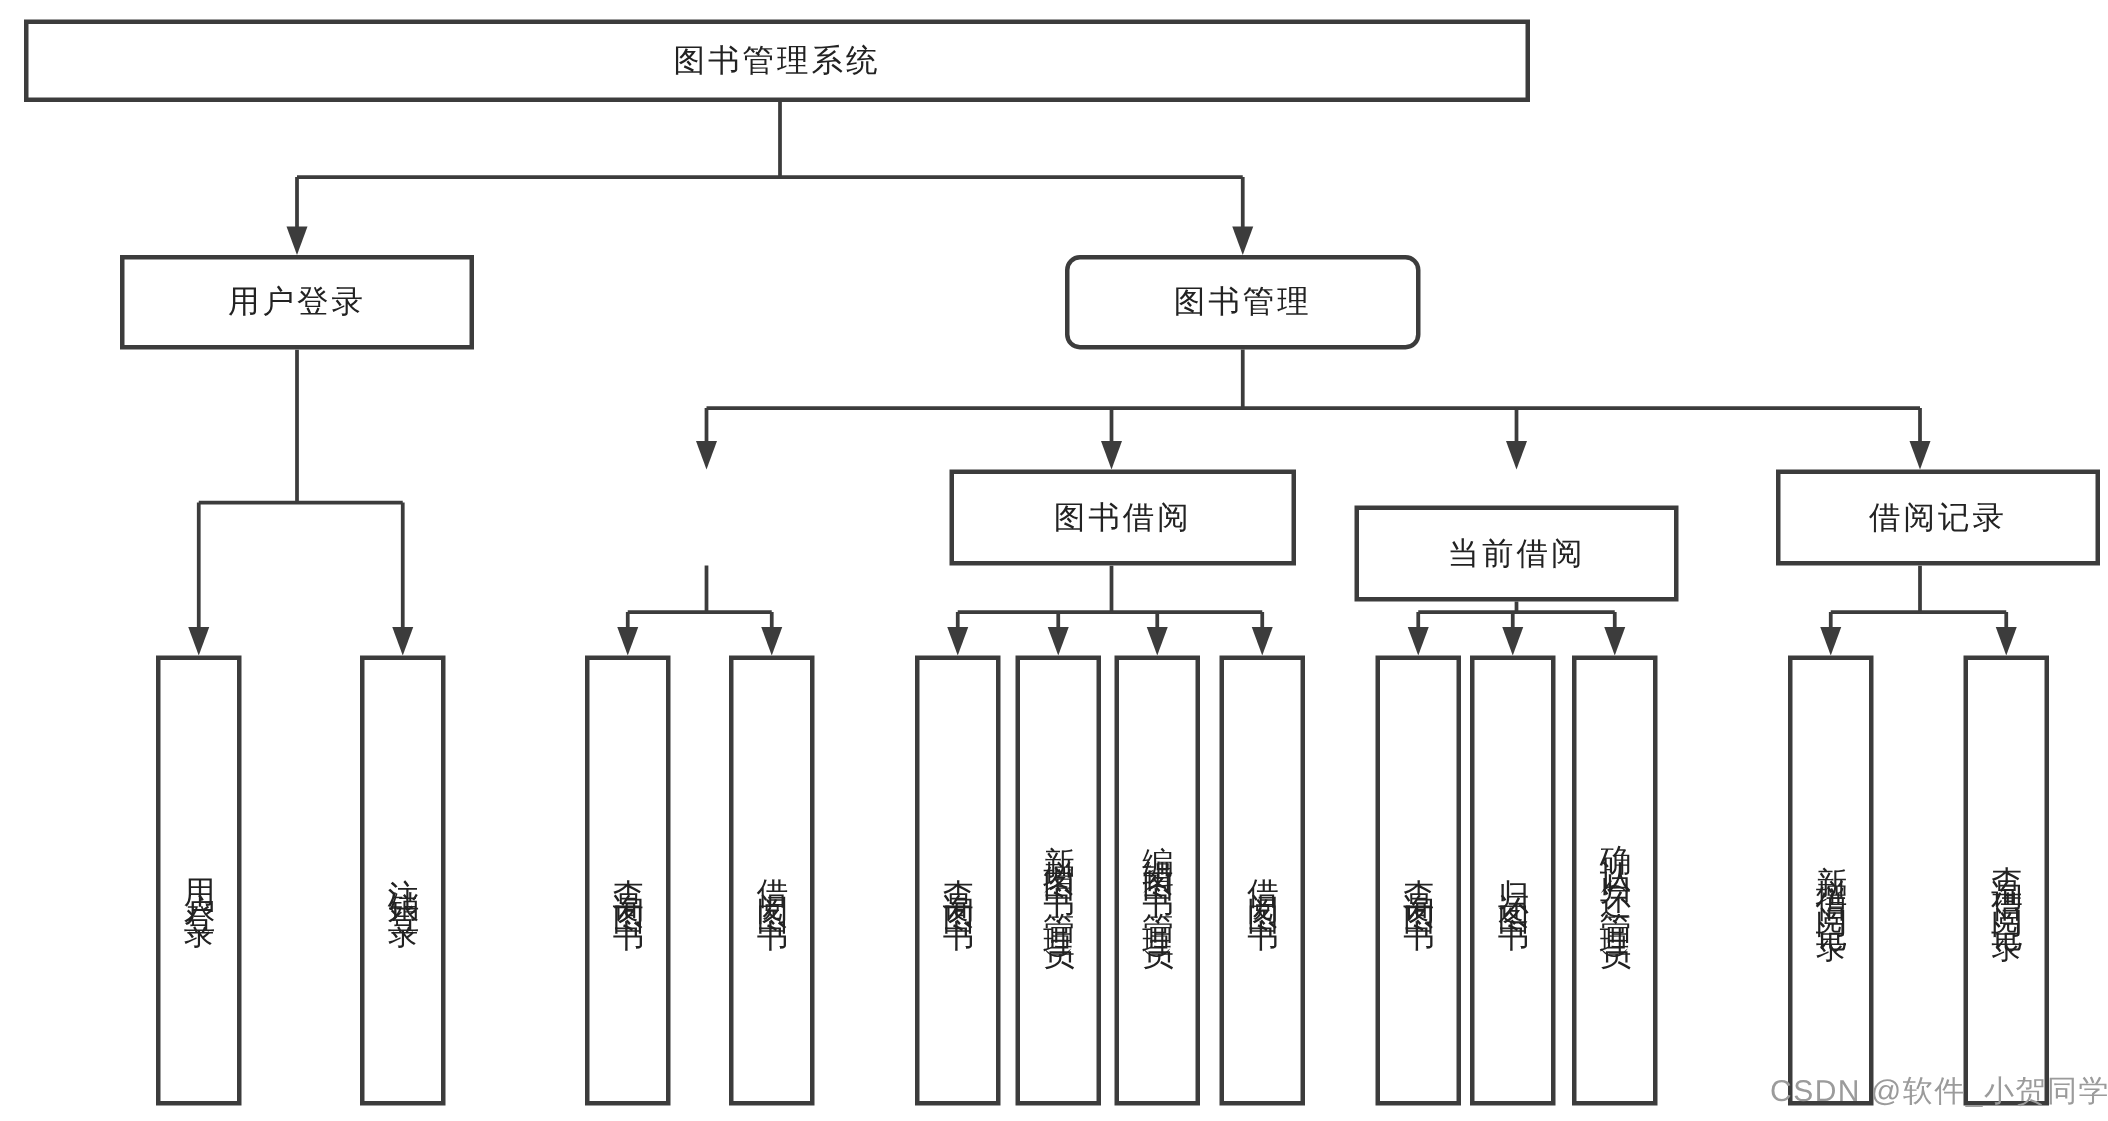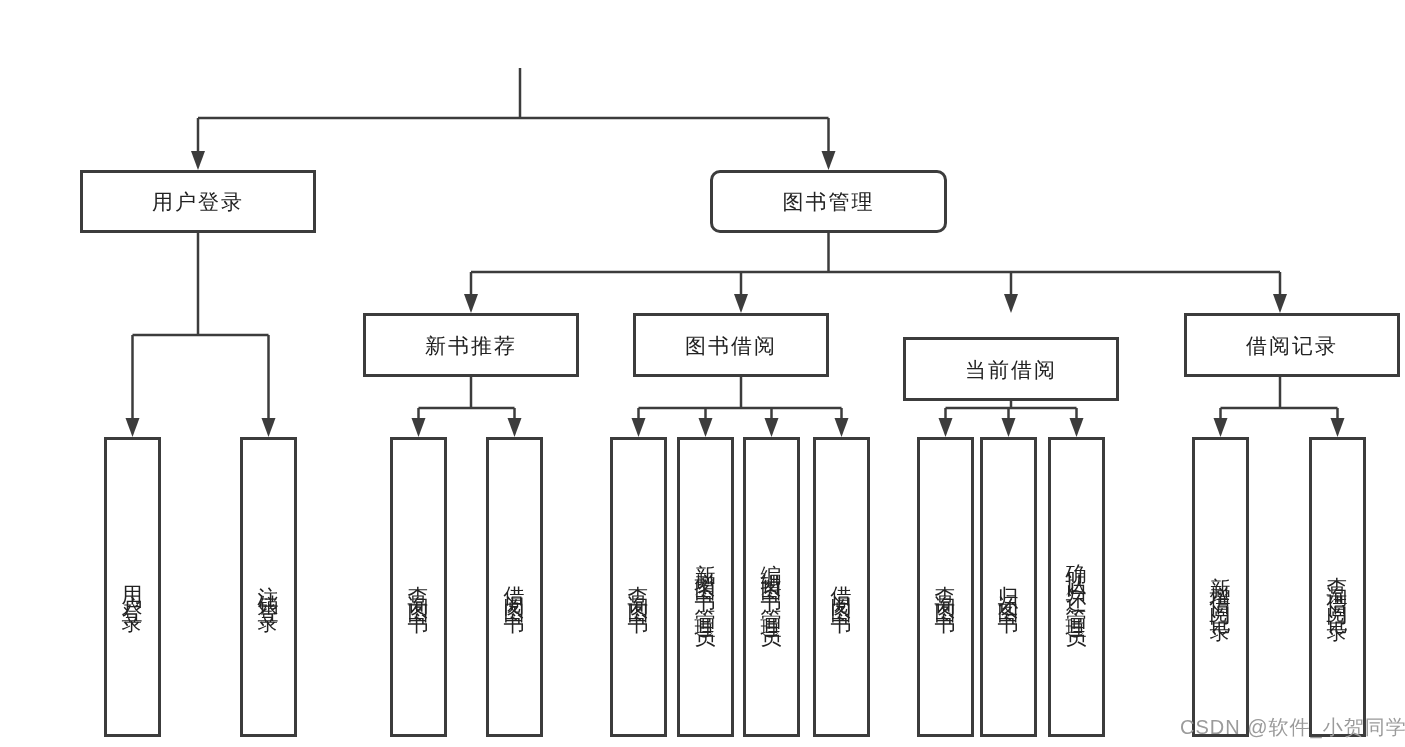--- a/index.html
+++ b/index.html
@@ -124,26 +124,26 @@
       <polygon points="764.5,418 778.5,418 771.5,437"></polygon>
       <polygon points="834.5,418 848.5,418 841.5,437"></polygon>
       <polygon points="938.5,418 952.5,418 945.5,437"></polygon>
       <polygon points="1001.5,418 1015.5,418 1008.5,437"></polygon>
       <polygon points="1069.5,418 1083.5,418 1076.5,437"></polygon>
       <polygon points="1213.5,418 1227.5,418 1220.5,437"></polygon>
       <polygon points="1330.5,418 1344.5,418 1337.5,437"></polygon>
     </g>
   </svg>
 
+  <div class="node" style="left:16px; top:13px; width:1004px; height:55px;">图书管理系统</div>
 
   <div class="node" style="left:80px; top:170px; width:236px; height:63px;">用户登录</div>
   <div class="node" style="left:710px; top:170px; width:237px; height:63px;border-radius:10px;">图书管理</div>
 
-  <div class="node" style="left:363px; top:313px; width:216px; height:64px;">新书推荐</div>
-  <div class="node" style="left:633px; top:313px; width:196px; height:64px;">图书借阅</div>
+  <div class="node" style="left:633px; top:313px; width:231px; height:64px;">图书借阅</div>
   <div class="node" style="left:903px; top:313px; width:216px; height:64px;margin-top:24px;">当前借阅</div>
   <div class="node" style="left:1184px; top:313px; width:216px; height:64px;">借阅记录</div>
 
   <div class="node leaf" style="left:104px; top:437px; width:57px; height:300px;">
     <span class="vtext">用户登录</span>
   </div>
   <div class="node leaf" style="left:240px; top:437px; width:57px; height:300px;">
     <span class="vtext">注销登录</span>
   </div>
 

